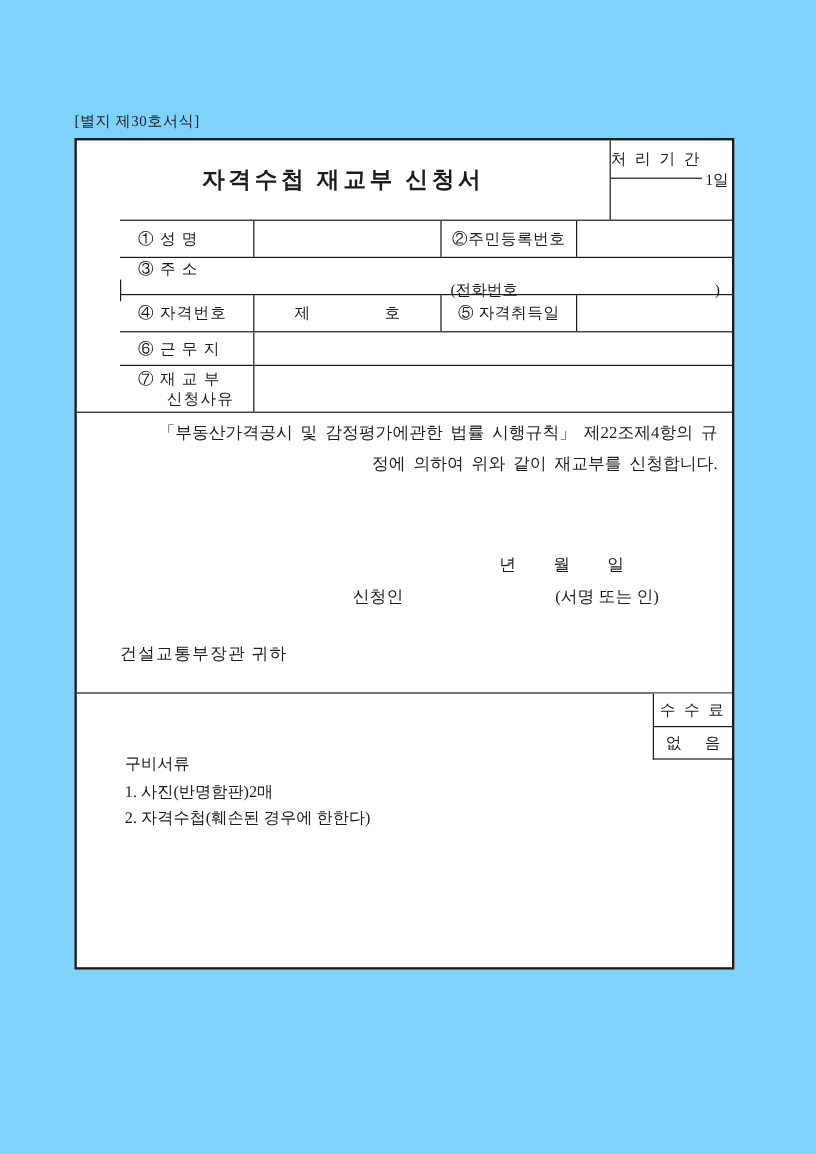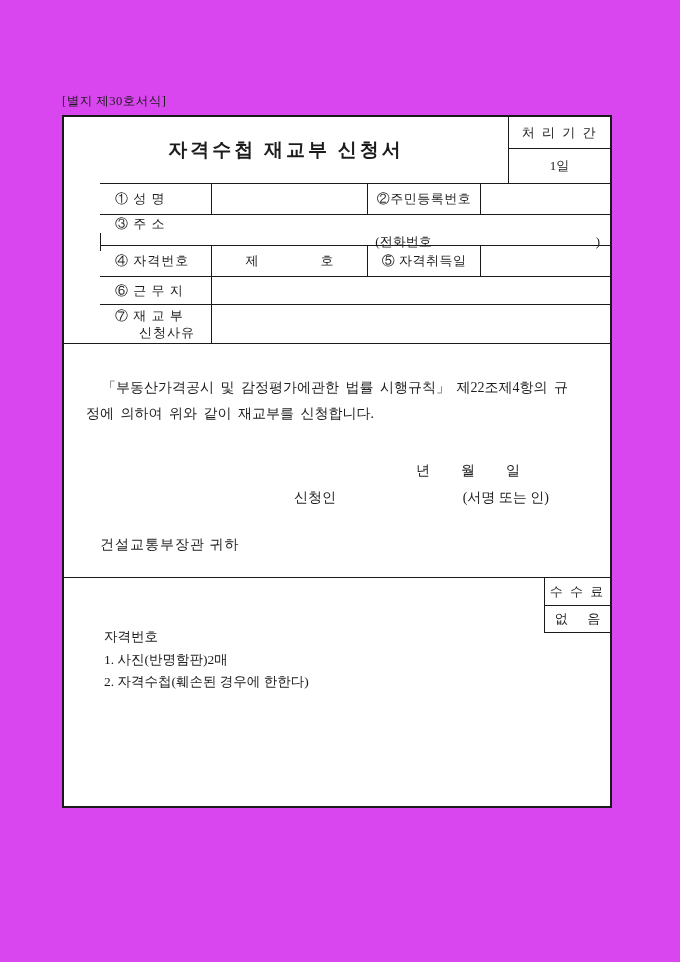--- a/index.html
+++ b/index.html
@@ -3,42 +3,42 @@
 <meta charset="utf-8">
 <style>
   * { margin:0; padding:0; box-sizing:border-box; }
   html,body { background:#ffffff; }
   body {
     width:680px; height:962px;
     font-family:"Liberation Serif","DejaVu Serif",serif;
     color:#1c1c1c;
     position:relative;
   }
-  .page { position:relative; width:680px; height:962px; background:#d946ef; overflow:hidden; }
+  .page { position:relative; width:680px; height:962px; background:#7dd3fc; overflow:hidden; }
 
   .form-code {
     position:absolute; left:62px; top:93px;
     font-size:12.5px; letter-spacing:0.5px;
   }
 
   .form-table {
     position:absolute; left:62px; top:115px;
     width:550px; height:693px;
     border:2px solid #1a1a1a;
     display:flex; flex-direction:column;
     background:#fff;
   }
 
   
   .row-title { height:66px; display:flex; }
   .title-cell {
     flex:1; display:flex; align-items:center; justify-content:center;
     font-size:19px; font-weight:bold; letter-spacing:3px;
   }
-  .proc-col { width:102px; border-left:1px solid #1a1a1a; display:flex; flex-direction:column; }
+  .proc-col { width:102px; border-left:1px solid #1a1a1a; display:flex; }
   .proc-header {
     height:32px; border-bottom:1px solid #1a1a1a;
     display:flex; align-items:center; justify-content:center;
     font-size:13px; letter-spacing:2px;
   }
   .proc-value { flex:1; display:flex; align-items:center; justify-content:center; font-size:13px; }
 
   
   .row { display:flex; border-top:1px solid #1a1a1a; font-size:13px;margin-left:36px; }
   .r1 { height:31px; } .r2 { height:31px;flex-direction:column; } .r3 { height:31px; }
@@ -53,21 +53,21 @@
   .phone-wrap { flex:1; display:flex; align-items:center; justify-content:flex-end; padding-right:10px;gap:23px; }
   .phone-gap { width:118px; }
 
   .certno-wrap { width:156px; border-left:1px solid #1a1a1a; display:flex; align-items:center; justify-content:center; gap:62px; }
 
   .reason-label { width:111px; padding-left:15px; display:flex; flex-direction:column; justify-content:center; line-height:17px; letter-spacing:1px; }
   .reason-line2 { margin-left:24px; }
 
   
   .body-section { height:234px; border-top:1px solid #1a1a1a; position:relative; font-size:14px; }
-  .statement { position:absolute; left:22px; right:12px; top:31px; line-height:26px; word-spacing:3px; }
+  .statement { position:absolute; left:22px; right:12px; top:5px; line-height:26px; word-spacing:3px;text-align:right; }
   .statement .line1 { display:block; text-indent:16px; }
   .statement .line2 { display:block;font-family:Liberation Serif, serif; }
   .date-line { position:absolute; top:118px; left:352px; font-size:14px; }
   .date-line .gap { display:inline-block; width:31px; }
   .applicant-line { position:absolute; top:145px; left:230px; width:255px; display:flex; justify-content:space-between; font-size:14px; }
   .addressee { position:absolute; top:192px; left:36px; font-size:14px; letter-spacing:1px; }
 
   
   .bottom-section { flex:1; border-top:1px solid #1a1a1a; position:relative; font-size:13.5px; }
   .fee-box { position:absolute; top:0; right:0; width:66px; border-left:1px solid #1a1a1a; border-bottom:1px solid #1a1a1a; background:#fff; }
@@ -148,20 +148,20 @@
       </div>
       <div class="addressee">건설교통부장관 귀하</div>
     </div>
 
     <div class="bottom-section">
       <div class="fee-box">
         <div class="fee-header">수 수 료</div>
         <div class="fee-value">없      음</div>
       </div>
       <div class="docs">
-        <div>자격번호</div>
+        <div>구비서류</div>
         <div>1. 사진(반명함판)2매</div>
         <div>2. 자격수첩(훼손된 경우에 한한다)</div>
       </div>
     </div>
 
   </div>
 </div>
 
 </body></html>

